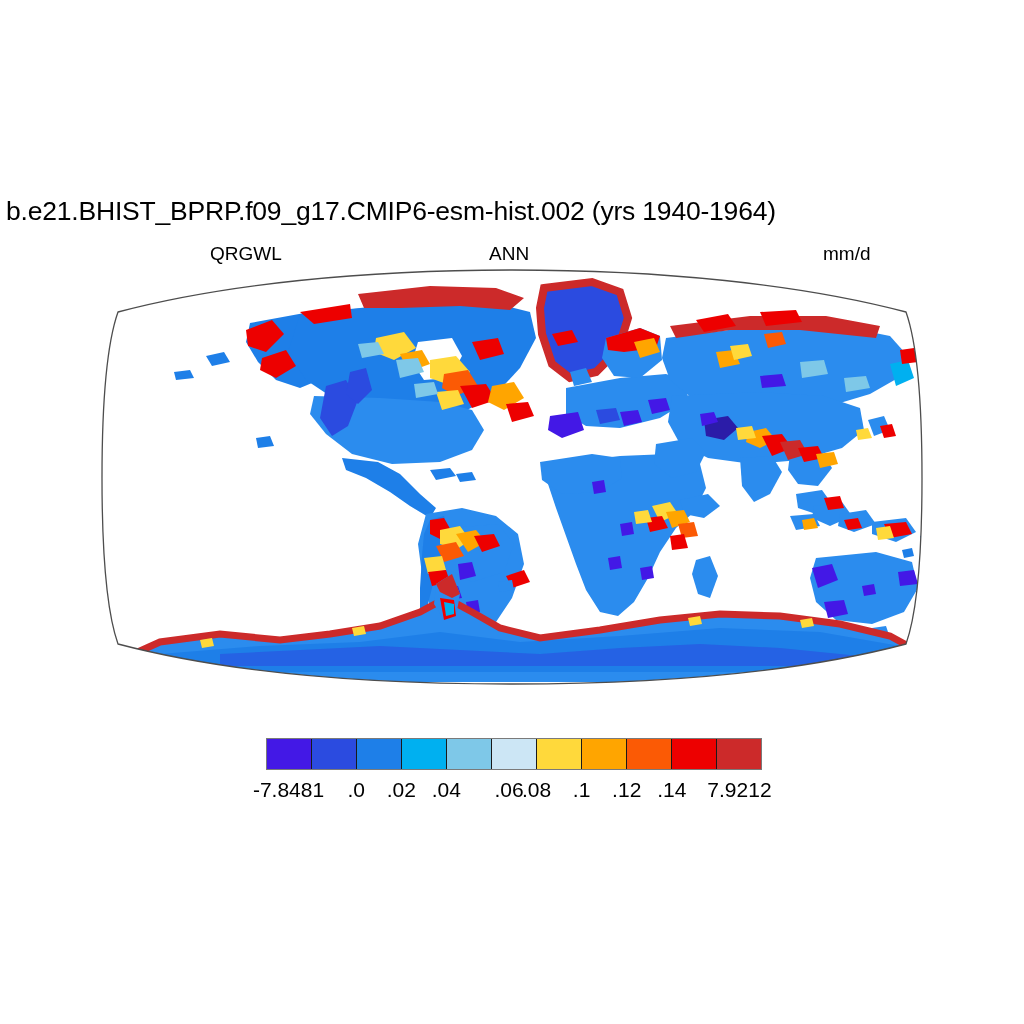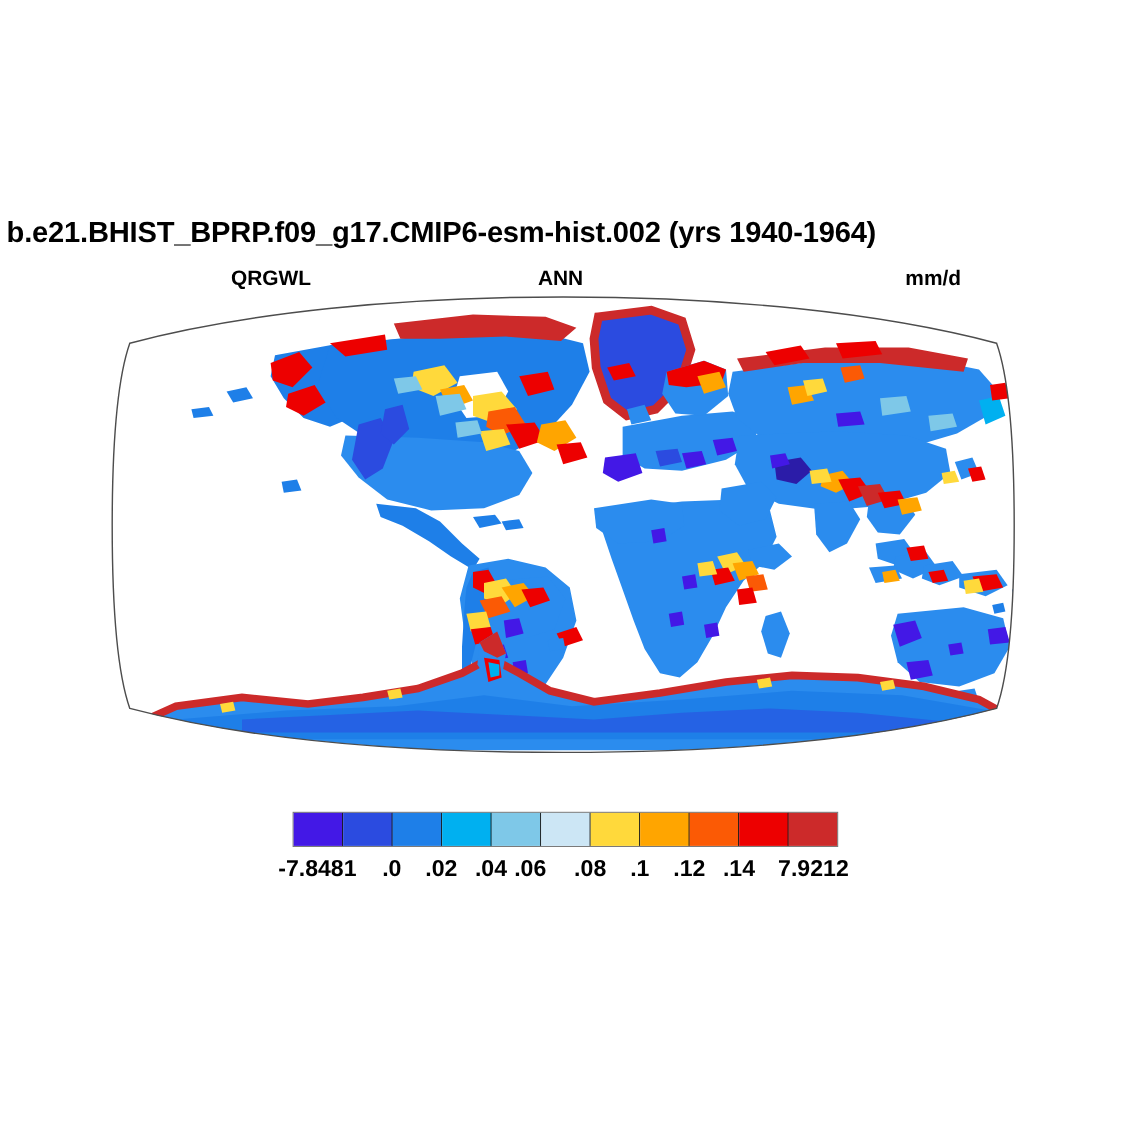--- a/index.html
+++ b/index.html
@@ -1,19 +1,19 @@
 <!DOCTYPE html>
 <html><head>
 <meta charset="utf-8">
 <style>
   html,body{margin:0;padding:0;background:#ffffff;}
   body{width:1024px;height:1024px;position:relative;overflow:hidden;
        font-family:"Liberation Sans","DejaVu Sans",sans-serif;color:#000;}
 
-  #figure{position:absolute;left:0;top:0;width:1024px;height:1024px;font-weight:bold;}
+  #figure{position:absolute;left:0;top:0;width:1024px;height:1024px;}
 
   
   #main-title{
     position:absolute;left:6px;top:196px;width:1014px;
     font-size:26.5px;line-height:30px;letter-spacing:-0.2px;
     white-space:nowrap;color:#000;
   }
   .sub-label{position:absolute;top:243px;font-size:19px;line-height:22px;white-space:nowrap;}
   #label-var{left:183px;margin-left:27px;}
   #label-season{left:489px;}
@@ -316,21 +316,21 @@
         <div class="cb-cell" style="background: rgb(237, 0, 0);"></div>
         <div class="cb-cell" style="background: rgb(204, 42, 42);"></div>
       </div>
   </div>
 
   <div id="cb-labels">
       <div class="cb-tick" style="left: 288.545px;">-7.8481</div>
       <div class="cb-tick" style="left: 356.182px;">.0</div>
       <div class="cb-tick" style="left: 401.273px;">.02</div>
       <div class="cb-tick" style="left: 446.364px;">.04</div>
-      <div class="cb-tick" style="left: 482px;">.06</div>
+      <div class="cb-tick" style="left: 509px;">.06</div>
       <div class="cb-tick" style="left: 536.545px;">.08</div>
       <div class="cb-tick" style="left: 581.636px;">.1</div>
       <div class="cb-tick" style="left: 626.727px;">.12</div>
       <div class="cb-tick" style="left: 671.818px;">.14</div>
       <div class="cb-tick" style="left: 739.455px;">7.9212</div>
     </div>
 
 </div>
 
 </body></html>

